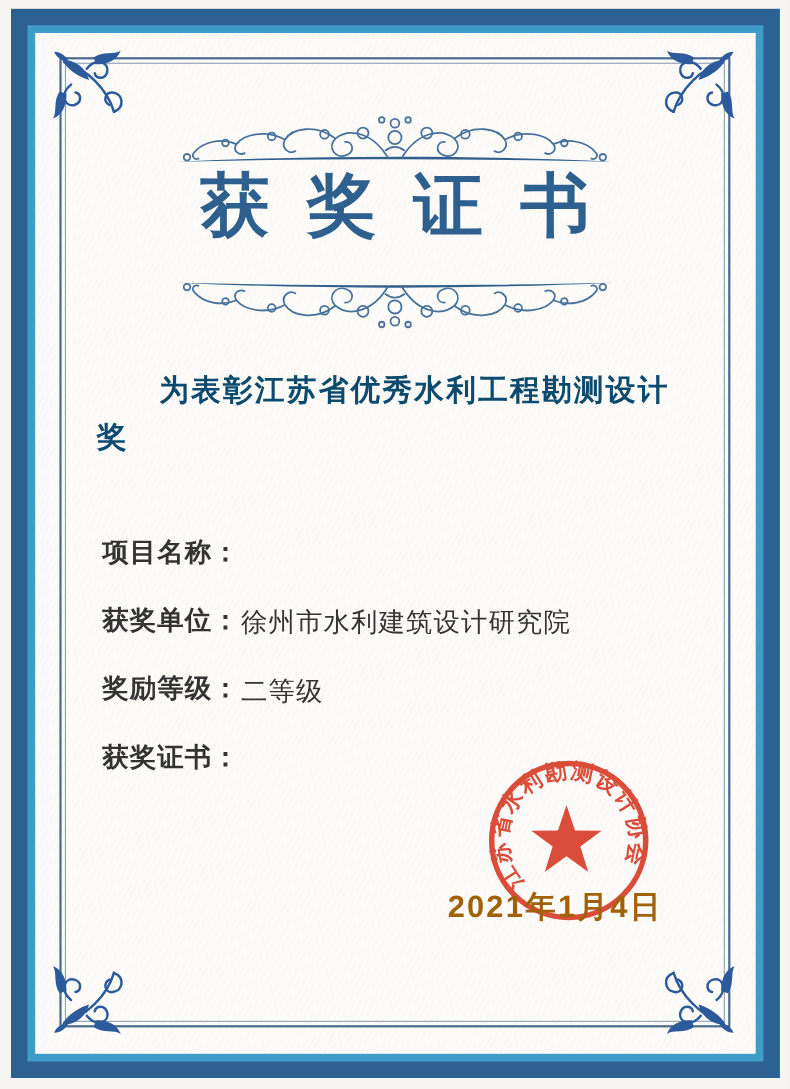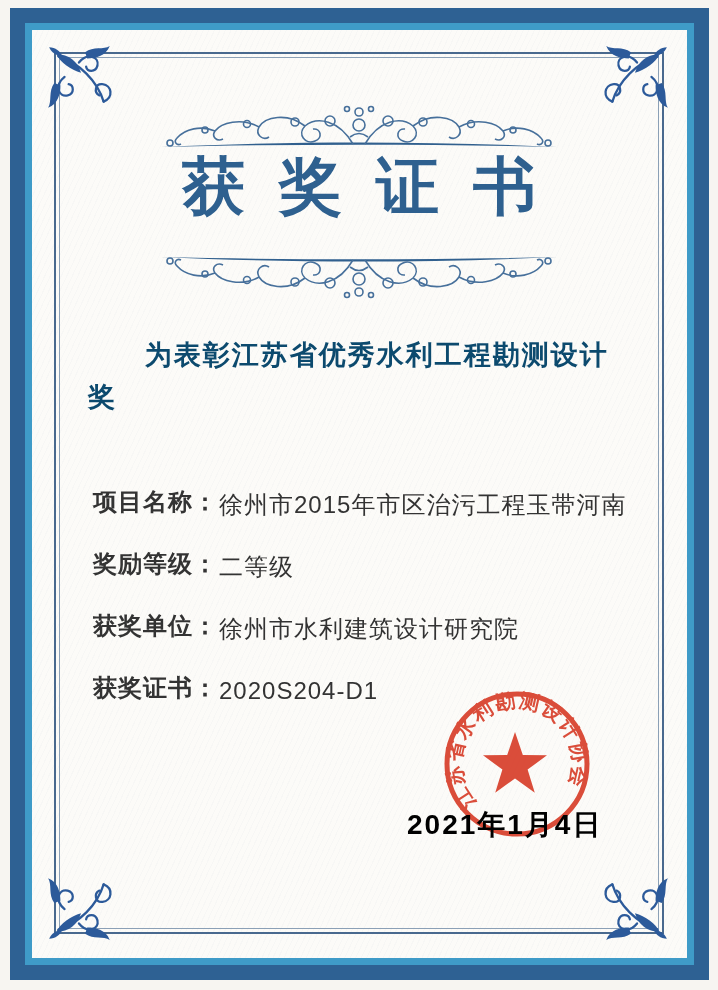--- a/index.html
+++ b/index.html
@@ -48,21 +48,21 @@
   .body-text .line1{text-indent:2.1em;}
   .fields{position:absolute;left:93px;top:486px;width:545px;}
   .field-row{display:flex;margin-bottom:24px;font-size:24px;color:#333;}
   .field-label{flex:0 0 126px;font-weight:700;letter-spacing:1px;white-space:nowrap;}
   .field-value{flex:1;font-weight:500;letter-spacing:1px;line-height:38px;}
   .field-row.project .field-value{line-height:38px;}
   .seal{position:absolute;left:441px;top:688px;width:152px;height:152px;z-index:4;opacity:0.93;}
   .seal svg{width:100%;height:100%;}
   .date-line{
     position:absolute;left:407px;top:806px;z-index:5;
-    font-size:28px;font-weight:600;color:#000000;letter-spacing:2px;
+    font-size:28px;font-weight:600;color:#a16207;letter-spacing:2px;
     white-space:nowrap;
   }
 </style>
 </head>
 <body>
 
 <div class="page">
   <div class="band-dark"></div>
   <div class="band-light"></div>
   <div class="paper"></div>
@@ -175,34 +175,33 @@
   </svg>
 
   <div class="body-text">
     <div class="line1">为表彰江苏省优秀水利工程勘测设计奖</div>
   </div>
 
   <div class="fields">
     <div class="field-row project">
       <span class="field-label">项目名称：</span>
       <span class="field-value">
-        <span>徐州市2015年市区治污工程玉带河南</span><br>
+        <br>
       </span>
+    </div>
+    <div class="field-row">
+      <span class="field-label">获奖单位：</span>
+      <span class="field-value">徐州市水利建筑设计研究院</span>
     </div>
     <div class="field-row">
       <span class="field-label">奖励等级：</span>
       <span class="field-value">二等级</span>
     </div>
     <div class="field-row">
-      <span class="field-label">获奖单位：</span>
-      <span class="field-value">徐州市水利建筑设计研究院</span>
-    </div>
-    <div class="field-row">
       <span class="field-label">获奖证书：</span>
-      <span class="field-value">2020S204-D1</span>
     </div>
   </div>
 
   <div class="seal">
     <svg viewBox="0 0 152 152">
       <circle cx="76" cy="76" r="70" fill="none" stroke="#d8402c" stroke-width="5"></circle>
       <polygon fill="#d8402c" points="74,44 81.8,67 106,67.3 86.6,81.6 93.8,104.7 74,90.5 54.2,104.7 61.4,81.6 42,67.3 66.2,67"></polygon>
       <defs>
         <path id="sealArc" d="M 36.4 115.2 A 56 56 0 1 1 115.6 115.2" fill="none"></path>
       </defs>

